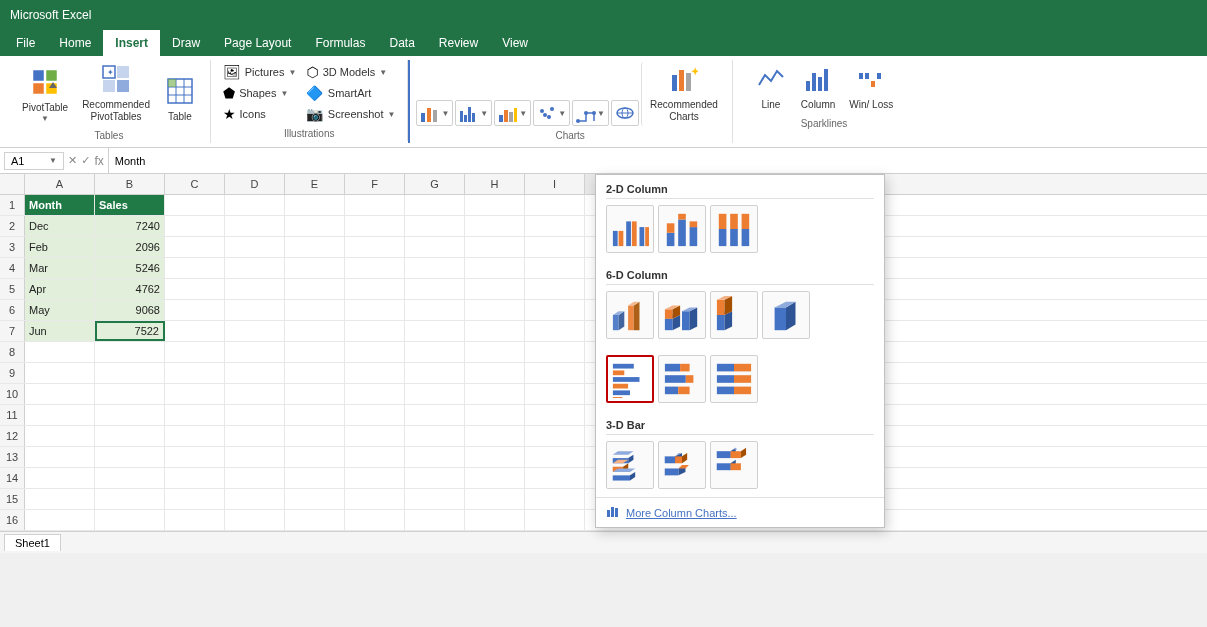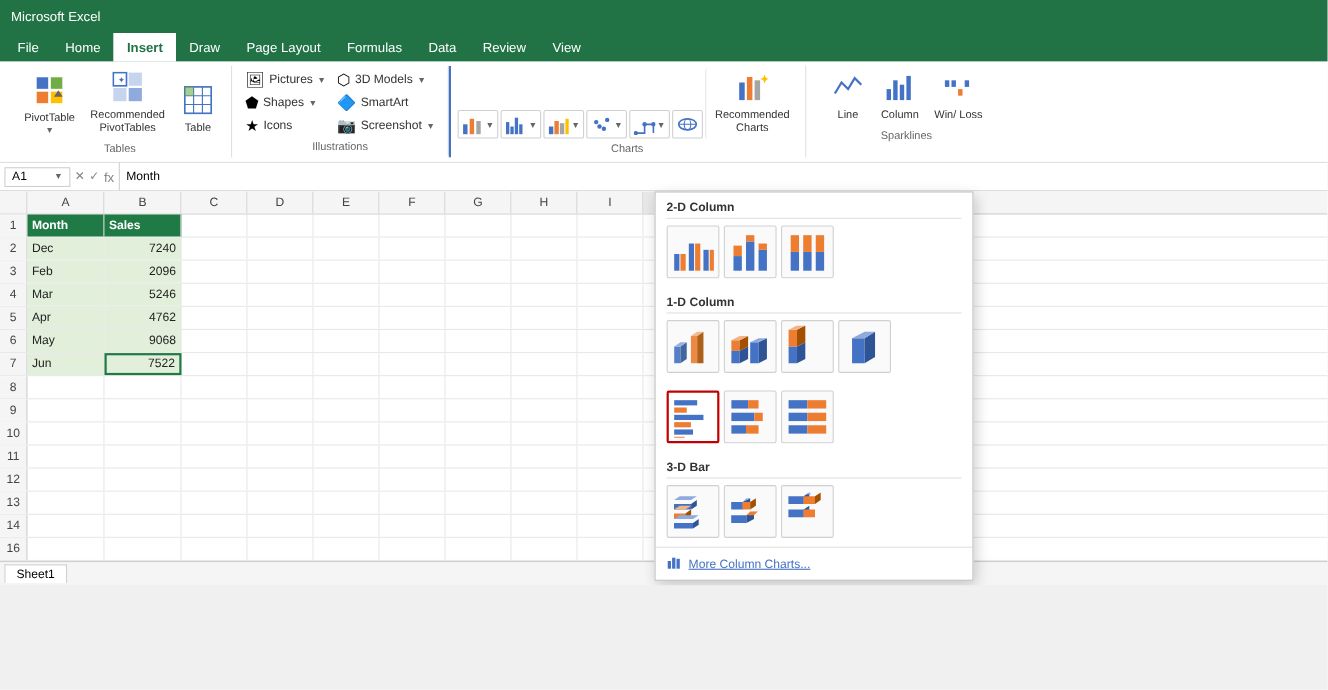--- a/index.html
+++ b/index.html
@@ -493,20 +493,32 @@
         <div class="cell" style="width:70px"></div>
         <div class="cell" style="width:60px"></div>
         <div class="cell" style="width:60px"></div>
         <div class="cell" style="width:60px"></div>
         <div class="cell" style="width:60px"></div>
         <div class="cell" style="width:60px"></div>
         <div class="cell" style="width:60px"></div>
         <div class="cell" style="width:60px"></div>
       </div>
     <div class="sheet-row">
+        <div class="row-header">15</div>
+        <div class="cell" style="width:70px"></div>
+        <div class="cell" style="width:70px"></div>
+        <div class="cell" style="width:60px"></div>
+        <div class="cell" style="width:60px"></div>
+        <div class="cell" style="width:60px"></div>
+        <div class="cell" style="width:60px"></div>
+        <div class="cell" style="width:60px"></div>
+        <div class="cell" style="width:60px"></div>
+        <div class="cell" style="width:60px"></div>
+      </div>
+    <div class="sheet-row">
         <div class="row-header">16</div>
         <div class="cell" style="width:70px"></div>
         <div class="cell" style="width:70px"></div>
         <div class="cell" style="width:60px"></div>
         <div class="cell" style="width:60px"></div>
         <div class="cell" style="width:60px"></div>
         <div class="cell" style="width:60px"></div>
         <div class="cell" style="width:60px"></div>
         <div class="cell" style="width:60px"></div>
         <div class="cell" style="width:60px"></div>
@@ -548,21 +560,21 @@
             <rect x="16" y="20" width="8" height="18" fill="#4472c4"></rect>
             <rect x="16" y="4" width="8" height="16" fill="#ed7d31"></rect>
             <rect x="28" y="20" width="8" height="18" fill="#4472c4"></rect>
             <rect x="28" y="4" width="8" height="16" fill="#ed7d31"></rect>
           </svg>
         </div>
       </div>
     </div>
 
     <div class="chart-dropdown-section">
-      <div class="chart-section-title">1-D Column</div>
+      <div class="chart-section-title">6-D Column</div>
       <div class="chart-icons-row">
         <div class="chart-icon-btn">
           <svg class="chart-svg" viewBox="0 0 40 40">
             <g opacity="0.9">
               <polygon points="2,36 8,36 8,20 2,20" fill="#4472c4"></polygon>
               <polygon points="8,20 14,16 14,32 8,36" fill="#2f5496"></polygon>
               <polygon points="2,20 8,16 14,16 8,20" fill="#8faadc"></polygon>
               <polygon points="14,36 20,36 20,10 14,10" fill="#ed7d31" transform="translate(4,0)"></polygon>
               <polygon points="20,10 26,6 26,36 20,36" fill="#a55000" transform="translate(4,0)"></polygon>
               <polygon points="14,10 20,6 26,6 20,10" fill="#f4b183" transform="translate(4,0)"></polygon>

